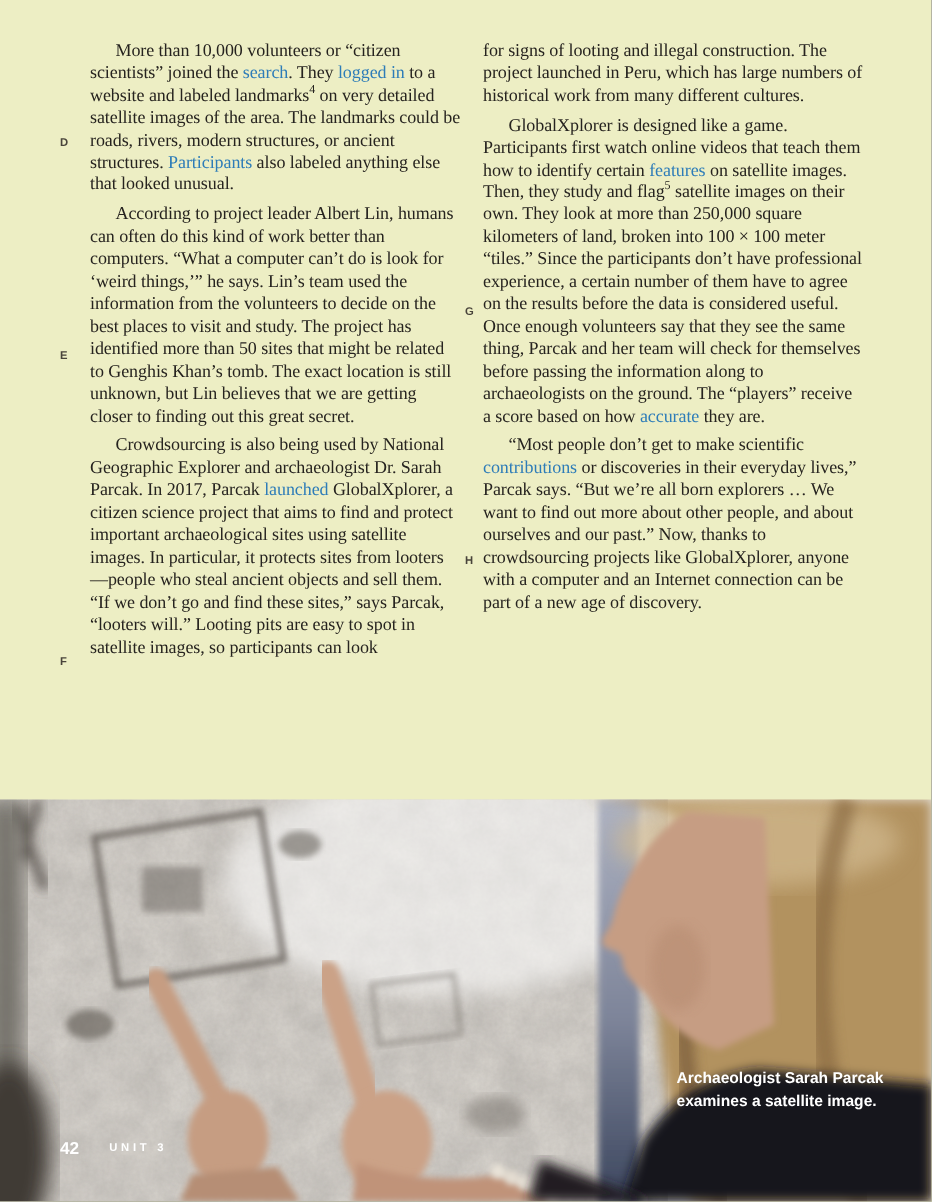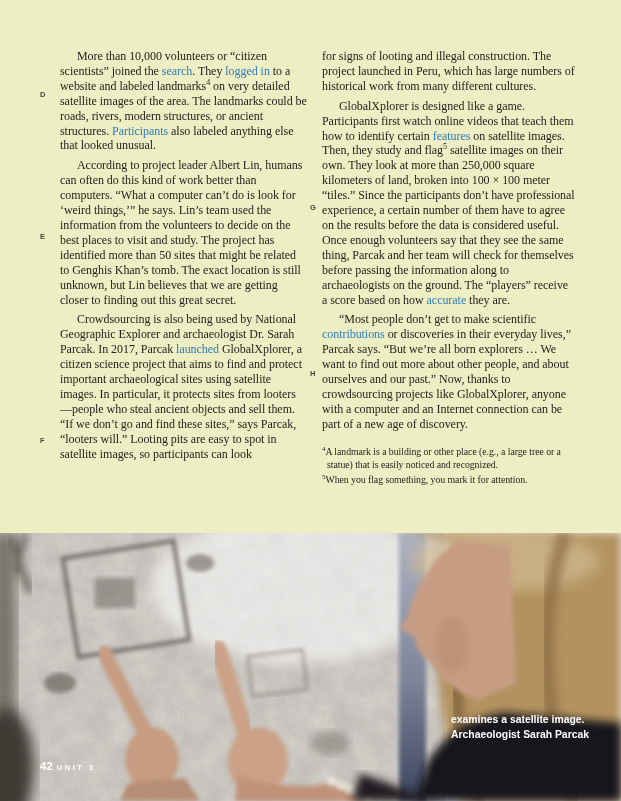--- a/index.html
+++ b/index.html
@@ -2,21 +2,21 @@
 <html><head>
 <meta charset="utf-8">
 <style>
   html,body{margin:0;padding:0;background:#888;}
   .page{
     position:relative;width:621px;height:801px;overflow:hidden;
     background:var(--page-bg,#edeec4);
     font-family:"Liberation Serif",serif;
     color:var(--text,#26231f);
   }
-  .col{position:absolute;top:49px;font-size:12px;line-height:14.9px;letter-spacing:-0.05px;}
+  .col{position:absolute;top:26px;font-size:12px;line-height:14.9px;letter-spacing:-0.05px;}
   .col-left{left:60px;width:247px;}
   .col-right{left:322px;width:254px;}
   .para{margin:0 0 5px 0;}
   .para.indent{text-indent:17px;}
   .heading{font-size:12.8px;font-weight:normal;letter-spacing:0.4px;margin:6px 0 4px 0;}
   .vocab{color:var(--vocab,#2d7cb8);}
   sup.fnref{font-size:8px;line-height:0;}
   .margin-letter{
     position:absolute;font-family:"Liberation Sans",sans-serif;
     font-size:7.5px;font-weight:bold;color:#49443b;
@@ -27,21 +27,21 @@
   .footnote{padding-left:5px;text-indent:-5px;}
   .footnote sup{font-size:7px;}
   .photo{position:absolute;left:0;top:533px;width:621px;height:268px;display:block;}
   .photo-caption{
     position:absolute;left:451px;top:713px;width:150px;
     font-family:"Liberation Sans",sans-serif;font-weight:bold;
     font-size:10.4px;line-height:14.6px;color:var(--caption,#ffffff);
   }
   .page-footer{
     position:absolute;left:40px;top:760px;color:#ffffff;
-    font-family:"Liberation Sans",sans-serif;display:flex;align-items:flex-end;gap:4px;
+    font-family:"Liberation Sans",sans-serif;display:flex;align-items:flex-start;gap:20px;
   }
   .page-number{font-size:11.5px;font-weight:bold;}
   .unit-label{font-size:7.5px;font-weight:bold;letter-spacing:2.5px;}
 </style>
 </head>
 <body>
 
 <div class="page" style="--page-bg: #edeec4; --text: #26231f; --vocab: #2d7cb8; --caption: #ffffff;">
 
   <div class="margin-letter ml-D">D</div>
@@ -53,24 +53,20 @@
   <div class="col col-left">
       <p class="para indent"><span>More than 10,000 volunteers or “citizen scientists” joined the </span><span class="vocab">search</span><span>. They </span><span class="vocab">logged in</span><span> to a website and labeled landmarks</span><sup class="fnref">4</sup><span> on very detailed satellite images of the area. The landmarks could be roads, rivers, modern structures, or ancient structures. </span><span class="vocab">Participants</span><span> also labeled anything else that looked unusual.</span></p>
       <p class="para indent"><span>According to project leader Albert Lin, humans can often do this kind of work better than computers. “What a computer can’t do is look for ‘weird things,’” he says. Lin’s team used the information from the volunteers to decide on the best places to visit and study. The project has identified more than 50 sites that might be related to Genghis Khan’s tomb. The exact location is still unknown, but Lin believes that we are getting closer to finding out this great secret.</span></p>
       <p class="para indent"><span>Crowdsourcing is also being used by National Geographic Explorer and archaeologist Dr. Sarah Parcak. In 2017, Parcak </span><span class="vocab">launched</span><span> GlobalXplorer, a citizen science project that aims to find and protect important archaeological sites using satellite images. In particular, it protects sites from looters—people who steal ancient objects and sell them. “If we don’t go and find these sites,” says Parcak, “looters will.” Looting pits are easy to spot in satellite images, so participants can look</span></p>
     </div>
   <div class="col col-right">
     <div class="col-body">
         <p class="para"><span>for signs of looting and illegal construction. The project launched in Peru, which has large numbers of historical work from many different cultures.</span></p>
         <p class="para indent"><span>GlobalXplorer is designed like a game. Participants first watch online videos that teach them how to identify certain </span><span class="vocab">features</span><span> on satellite images. Then, they study and flag</span><sup class="fnref">5</sup><span> satellite images on their own. They look at more than 250,000 square kilometers of land, broken into 100 × 100 meter “tiles.” Since the participants don’t have professional experience, a certain number of them have to agree on the results before the data is considered useful. Once enough volunteers say that they see the same thing, Parcak and her team will check for themselves before passing the information along to archaeologists on the ground. The “players” receive a score based on how </span><span class="vocab">accurate</span><span> they are.</span></p>
         <p class="para indent"><span>“Most people don’t get to make scientific </span><span class="vocab">contributions</span><span> or discoveries in their everyday lives,” Parcak says. “But we’re all born explorers … We want to find out more about other people, and about ourselves and our past.” Now, thanks to crowdsourcing projects like GlobalXplorer, anyone with a computer and an Internet connection can be part of a new age of discovery.</span></p>
-      </div>
-    <div class="footnotes">
-        <div class="footnote"><sup>4</sup><span>A landmark is a building or other place (e.g., a large tree or a statue) that is easily noticed and recognized.</span></div>
-        <div class="footnote"><sup>5</sup><span>When you flag something, you mark it for attention.</span></div>
       </div>
   </div>
 
   <svg class="photo" viewBox="0 0 621 268" preserveAspectRatio="none" xmlns="http://www.w3.org/2000/svg">
     <defs>
       <filter id="b2">
           <feGaussianBlur stdDeviation="2"></feGaussianBlur>
         </filter>
       <filter id="b4">
           <feGaussianBlur stdDeviation="4"></feGaussianBlur>
@@ -129,22 +125,22 @@
       <circle cx="332" cy="248" r="5" fill="#e9e3d8"></circle>
       <circle cx="341" cy="252" r="5" fill="#e4ddd1"></circle>
       <circle cx="350" cy="256" r="5" fill="#e9e3d8"></circle>
       <circle cx="359" cy="260" r="5" fill="#ded7ca"></circle>
       <circle cx="368" cy="264" r="5" fill="#e9e3d8"></circle>
     </g>
     <path d="M 360 240 L 435 268 L 352 268 Z" fill="#241f22" filter="url(#b4)"></path>
   </svg>
 
   <div class="photo-caption">
+    <div>Archaeologist Sarah Parcak</div>
     <div>examines a satellite image.</div>
-    <div>Archaeologist Sarah Parcak</div>
   </div>
 
   <div class="page-footer">
     <span class="page-number">42</span>
     <span class="unit-label">UNIT 3</span>
   </div>
 
 </div>
 
 </body></html>

